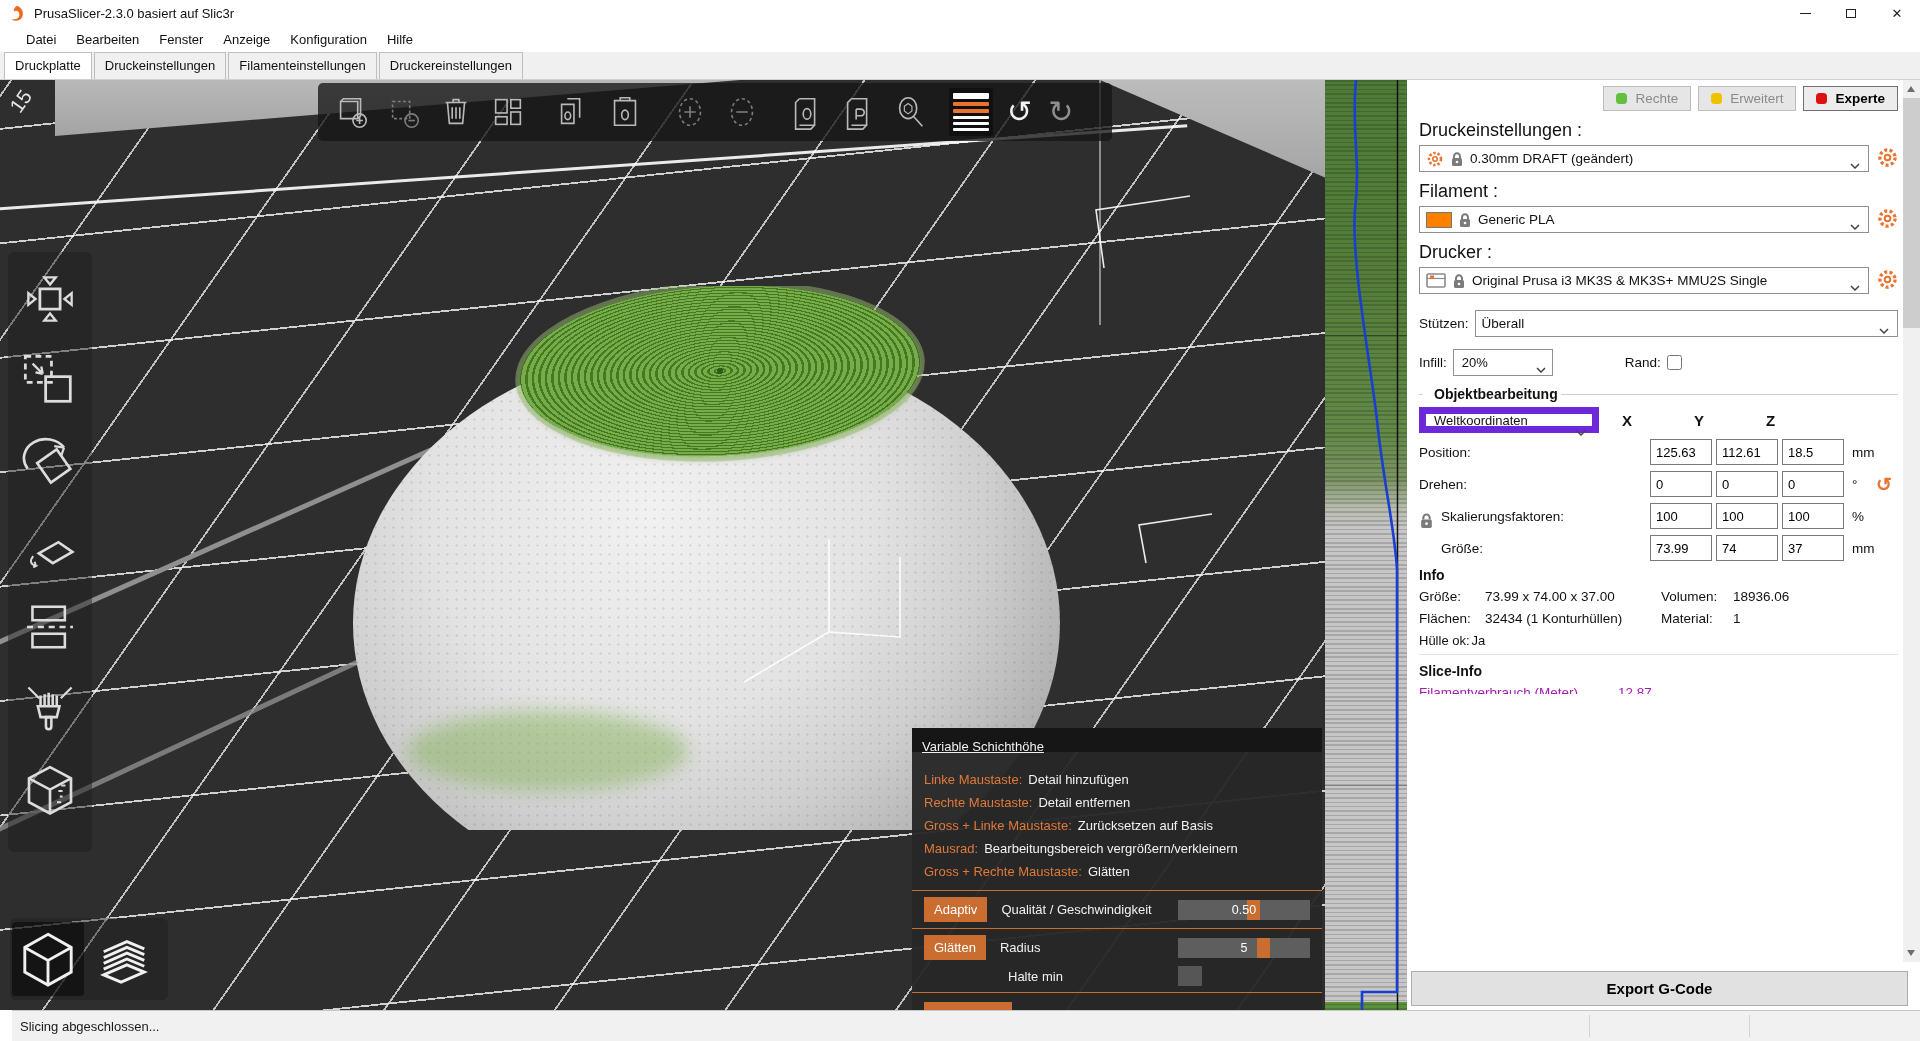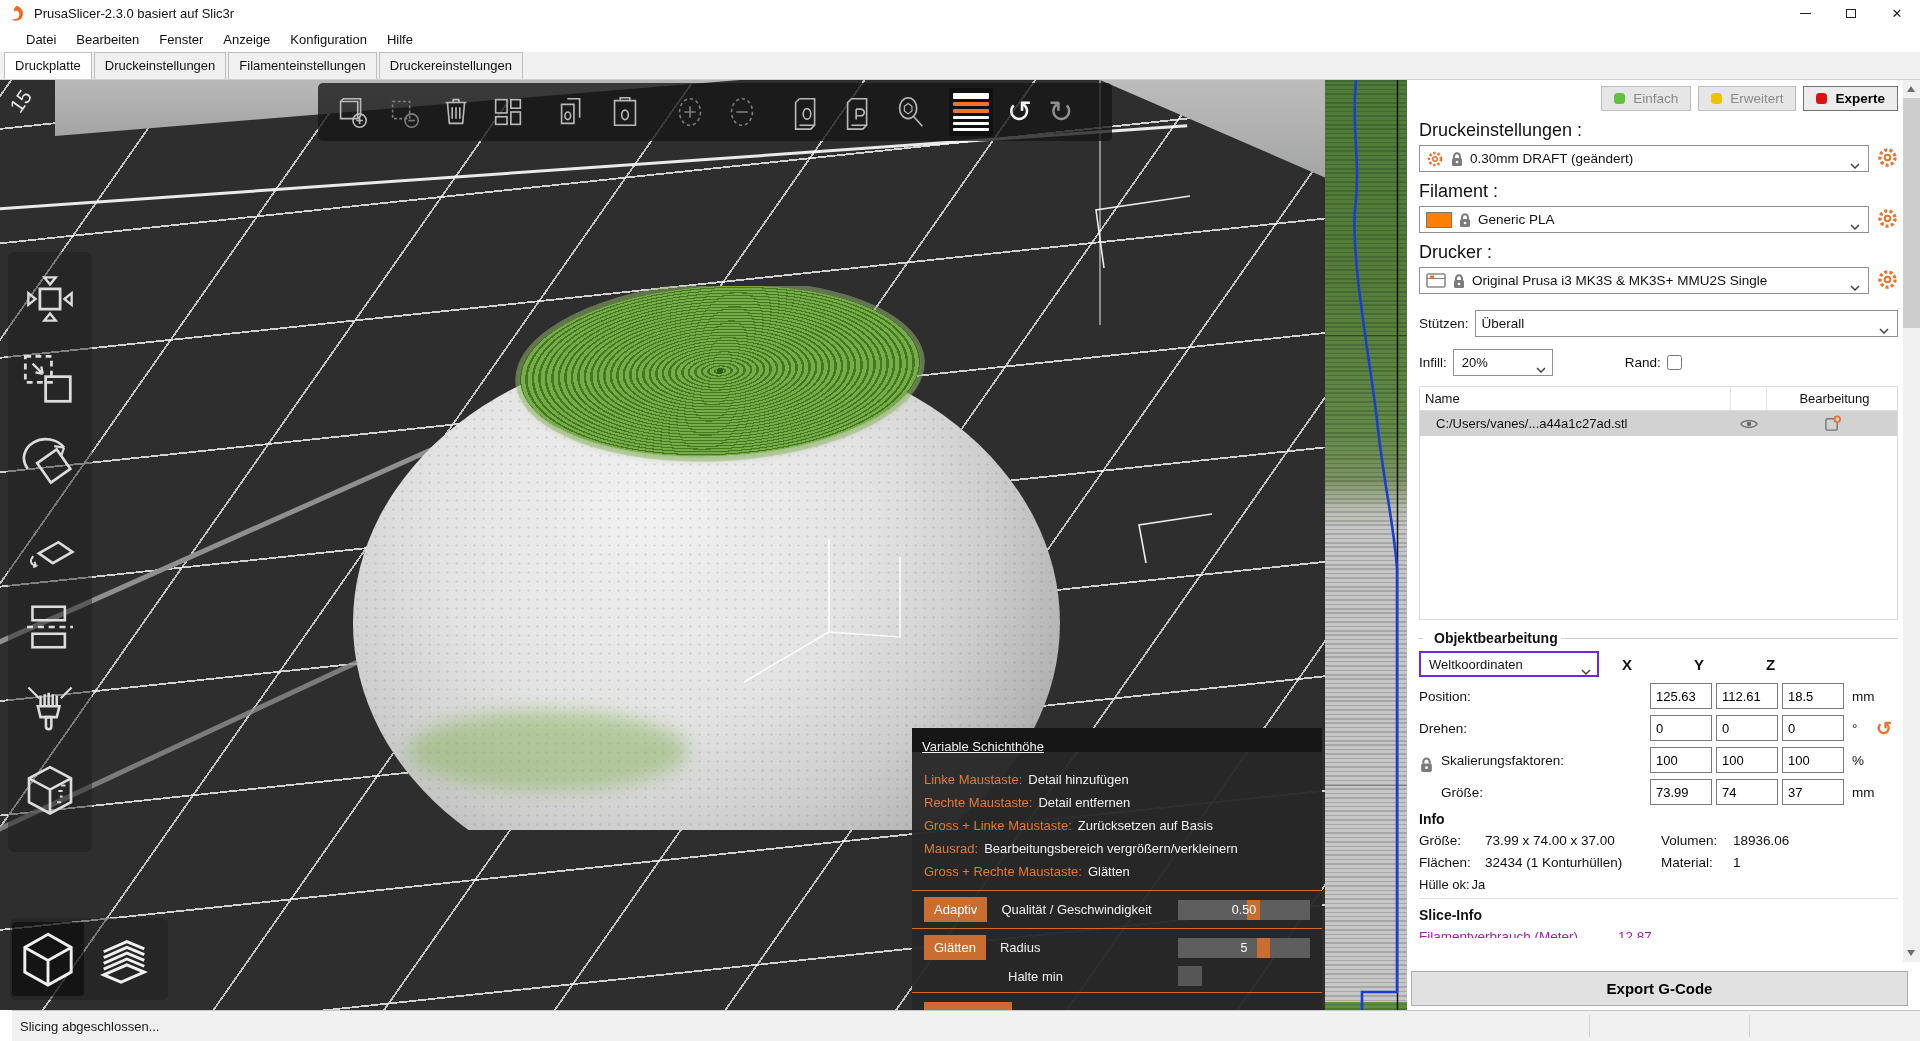--- a/index.html
+++ b/index.html
@@ -141,21 +141,21 @@
   .obj-row { display:grid; grid-template-columns:1fr 36px 130px; height:25px; background:#d2d2d2; align-items:center; }
   .obj-row .cell-name { padding-left:16px; white-space:nowrap; overflow:hidden; }
   .obj-row .cell-ic { display:flex; justify-content:center; }
 
   .om-header { margin-top:10px; display:flex; align-items:center; gap:3px; }
   .om-title { font-weight:bold; font-size:14px; white-space:nowrap; padding-left:8px; }
   .om-header .rule { flex:1; border-top:1px solid #cfcfcf; }
   .om-header .rule.l { flex:0 0 4px; }
 
   .om-coordrow { display:flex; align-items:center; margin-top:5px; }
-  .combo-coord { position:relative; height:26px; width:180px; border:2px solid #6d28d9; display:flex; align-items:center; padding:0 20px 0 8px; }
+  .combo-coord { position:relative; height:26px; width:180px; border:7px solid #6d28d9; display:flex; align-items:center; padding:0 20px 0 8px; }
   .combo-coord .chev { position:absolute; right:6px; top:10px; }
   .axis-heads { display:flex; margin-left:23px; gap:62px; font-weight:bold; font-size:15px; }
 
   .om-rows { position:relative; margin-top:6px; }
   .om-row { display:flex; align-items:center; margin-bottom:6px; height:26px; }
   .om-row .lab { flex:1; font-size:13.5px; }
   .om-row .lab.indent { padding-left:22px; }
   .om-row input.val { width:62px; height:26px; border:1px solid #7a7a7a; font-size:13px; padding-left:5px; margin-right:4px; font-family:inherit; }
   .om-row .unit { width:28px; font-size:13.5px; padding-left:4px; }
   .om-row .resbtn { width:22px; font-size:19px; color:#e8742f; font-weight:bold; line-height:1; }
@@ -441,21 +441,21 @@
     </svg>
   </div>
 </div>
 
 <div class="sidepanel">
   <div class="sp-content">
 
     <div class="mode-row">
       <div class="mode-btn">
           <span class="mode-dot" style="background:#62c03e"></span>
-          <span>Einfach</span>
+          <span>Rechte</span>
         </div>
       <div class="mode-btn">
           <span class="mode-dot" style="background:#eec200"></span>
           <span>Erweitert</span>
         </div>
       <div class="mode-btn active">
           <span class="mode-dot" style="background:#dd1111"></span>
           <span>Experte</span>
         </div>
     </div>
@@ -552,42 +552,20 @@
       <div class="combo-small">
         <span class="txt">20%</span>
         <span class="chev"><svg width="10" height="6" viewBox="0 0 10 6">
               <polyline points="1,1 5,5 9,1" stroke="#444" stroke-width="1.5" fill="none"></polyline>
             </svg></span>
       </div>
       <span class="brim-lab">Rand:</span>
       <input type="checkbox" style="">
     </div>
 
-    <div class="obj-table">
-      <div class="obj-thead">
-        <div class="th">Name</div>
-        <div class="th"></div>
-        <div class="th">Bearbeitung</div>
-      </div>
-      <div class="obj-row">
-        <div class="cell-name">C:/Users/vanes/...a44a1c27ad.stl</div>
-        <div class="cell-ic">
-            <svg width="18" height="12" viewBox="0 0 20 13">
-              <path d="M1,6.5 C4,1.5 16,1.5 19,6.5 C16,11.5 4,11.5 1,6.5 Z" stroke="#666" stroke-width="1.5" fill="none"></path>
-              <circle cx="10" cy="6.5" r="2.4" fill="#666"></circle>
-            </svg>
-          </div>
-        <div class="cell-ic">
-            <svg width="17" height="17" viewBox="0 0 18 18">
-              <path d="M12,4 H4 a2,2 0 0 0 -2,2 v8 a2,2 0 0 0 2,2 h8 a2,2 0 0 0 2,-2 V8" stroke="#777" stroke-width="1.5" fill="none"></path>
-              <circle cx="14" cy="4.5" r="3" stroke="#e8742f" stroke-width="2" fill="none"></circle>
-            </svg>
-          </div>
-      </div>
-    </div>
 
     <div class="om-header">
       <div class="rule l"></div>
       <span class="om-title">Objektbearbeitung</span>
       <div class="rule"></div>
     </div>
 
     <div class="om-coordrow">
       <div class="combo-coord">
         <span class="txt">Weltkoordinaten</span>

